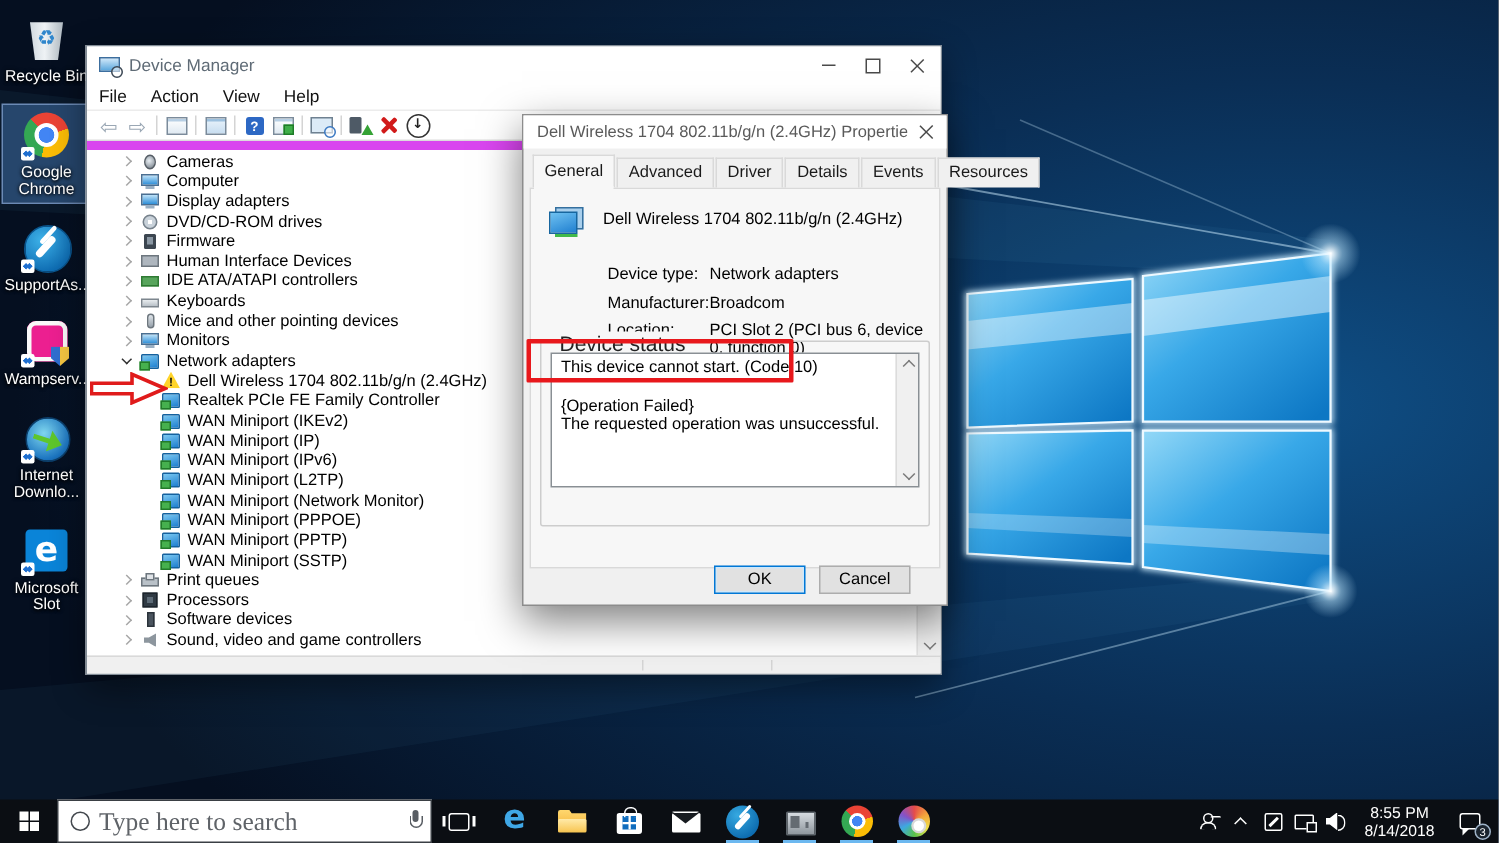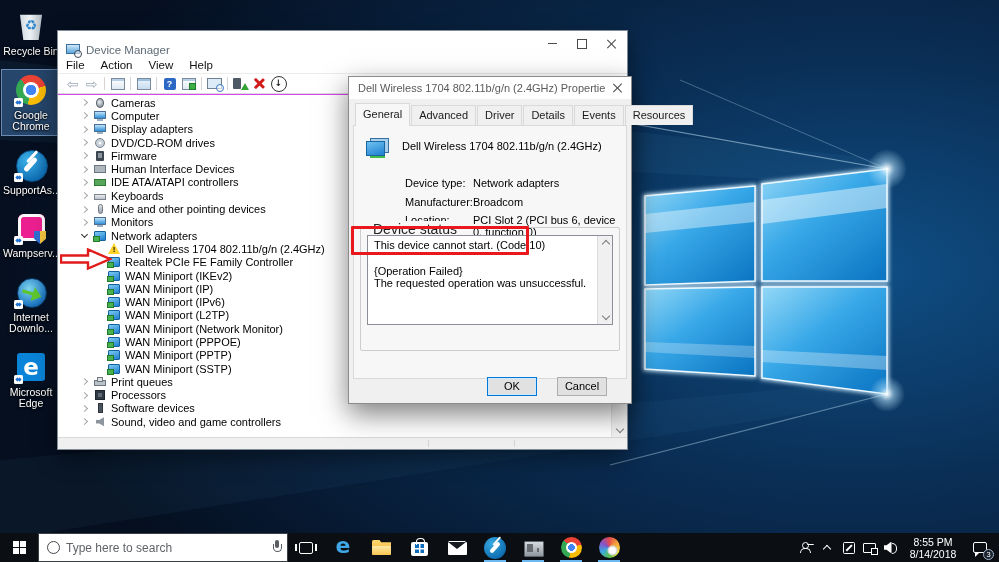--- a/index.html
+++ b/index.html
@@ -26,21 +26,21 @@
   .di-sa::after{left:14px;top:8px;width:5px;height:17px;background:#fff;border-radius:3px;transform:rotate(42deg);box-shadow:-4px -7px 0 -1px #fff}
   .di-wamp::before{left:4px;top:3px;width:27px;height:27px;border-radius:6px;background:#ec1f90;box-shadow:inset 0 0 0 3px #f9f9f9,inset 0 0 0 6px #ec1f90}
   .di-wamp::after{left:20px;top:20px;width:12px;height:13px;background:linear-gradient(90deg,#2f6fd0 50%,#f4c542 50%);clip-path:polygon(0 0,100% 0,100% 60%,50% 100%,0 60%);z-index:2}
   .di-idm::before{left:3px;top:3px;width:28px;height:28px;border-radius:50%;background:radial-gradient(circle at 40% 35%,#7fd6ee,#1b74c0 70%,#0d4a80);border:1px solid #0c3f6b}
   .di-idm::after{left:8px;top:10px;width:20px;height:16px;background:#5ec62c;clip-path:polygon(0 45%,55% 45%,55% 10%,100% 55%,55% 100%,55% 65%,0 65%);transform:rotate(18deg);filter:drop-shadow(0 1px 1px rgba(0,0,0,.4))}
   .di-edge::before{left:3px;top:3px;width:28px;height:28px;background:#0a84d8;border-radius:3px}
   .di-edge::after{content:"e";left:0;right:0;top:4px;text-align:center;font:bold 23px/26px "DejaVu Sans",sans-serif;color:#fff}
 
   
   #dm{position:absolute;left:57px;top:30px;width:571px;height:420px;background:#fff;border:1px solid #828c96;box-shadow:0 8px 22px rgba(0,0,0,.45);z-index:5}
-  .dm-titlebar{height:25px;background:#fff;display:flex;align-items:flex-end;padding-left:8px}
+  .dm-titlebar{height:25px;background:#fff;display:flex;align-items:center;padding-left:8px}
   .dm-logo{width:14px;height:12px;position:relative;margin-right:6px;flex:none}
   .dm-logo::before{content:"";position:absolute;inset:0 0 2px 0;background:linear-gradient(#cfe7f9,#5aa7dd);border:1px solid #3c6e9e}
   .dm-logo::after{content:"";position:absolute;right:-2px;bottom:-2px;width:6px;height:6px;border:1.6px solid #3b4754;border-radius:50%;background:rgba(255,255,255,.55)}
   .dm-title{font-size:11.5px;color:#5f6b76;flex:1}
   .wc{width:30px;height:25px;display:flex;align-items:center;justify-content:center;position:relative}
   .wc-min::before{content:"";width:9px;height:1.3px;background:#4a4a4a}
   .wc-max::before{content:"";width:8px;height:8px;border:1.2px solid #4a4a4a}
   .wc-close::before,.wc-close::after{content:"";position:absolute;left:50%;top:50%;width:1.4px;height:12px;background:#4a4a4a;margin:-6px 0 0 -0.7px}
   .wc-close::before{transform:rotate(45deg)}
   .wc-close::after{transform:rotate(-45deg)}
@@ -57,21 +57,21 @@
   .tb-window3::before{content:"";width:12px;height:10px;border:1px solid #7b8b9b;background:linear-gradient(#ffffff,#dfe9f2);box-shadow:inset 0 2px 0 #b7cfe4}
   .tb-window3::after{content:"";position:absolute;right:2px;bottom:2px;width:5px;height:5px;background:#3fae49;border:1px solid #1e7c28}
   .tb-scan::before{content:"";width:13px;height:9px;border:1px solid #6f8191;background:#dcebf7}
   .tb-scan::after{content:"";position:absolute;right:0;bottom:0;width:6px;height:6px;border:1.6px solid #3a78c2;border-radius:50%;background:rgba(255,255,255,.6)}
   .tb-update::before{content:"";position:absolute;left:2px;top:3px;width:8px;height:11px;background:#4e5a66;border-radius:1px}
   .tb-update::after{content:"";position:absolute;right:1px;bottom:2px;border:4.5px solid transparent;border-bottom:7px solid #35a235;border-top:none}
   .tb-uninstall::before,.tb-uninstall::after{content:"";position:absolute;left:50%;top:2px;width:2.6px;height:13px;background:#d11a1a;border-radius:1px;margin-left:-1.3px}
   .tb-uninstall::before{transform:rotate(45deg)}
   .tb-uninstall::after{transform:rotate(-45deg)}
   .tb-disable::before{content:"↓";width:14px;height:14px;border:1.4px solid #333;border-radius:50%;font:bold 9px/12px "DejaVu Sans",sans-serif;text-align:center;color:#222}
-  .dm-body{position:absolute;left:0;right:0;top:63px;bottom:12px;background:#fff;border-top:1px solid #d946ef;overflow:hidden}
+  .dm-body{position:absolute;left:0;right:0;top:63px;bottom:12px;background:#fff;border-top:6px solid #d946ef;overflow:hidden}
   .tree{position:absolute;left:0;top:1px;right:16px;bottom:0;overflow:hidden}
   .trow{display:flex;align-items:center;height:13.3px;font-size:11px;color:#000;white-space:nowrap;cursor:default}
   .lvl0{padding-left:22px}
   .lvl1{padding-left:50px}
   .chev{width:10px;height:10px;position:relative;flex:none;margin-right:4px}
   .chev-right .chev::before{content:"";position:absolute;left:2px;top:2.5px;width:4px;height:4px;border-right:1.3px solid #a6a6a6;border-top:1.3px solid #a6a6a6;transform:rotate(45deg)}
   .chev-down .chev::before{content:"";position:absolute;left:2px;top:1px;width:4px;height:4px;border-right:1.4px solid #2f2f2f;border-bottom:1.4px solid #2f2f2f;transform:rotate(45deg)}
   .ticon{width:12px;height:10px;position:relative;flex:none;margin-right:5px}
   .ticon::before,.ticon::after{content:"";position:absolute}
   .i-network::before{inset:0;background:linear-gradient(160deg,#7cc9f2,#1d7fd0);border:1px solid #14619e;border-radius:1px}
@@ -121,37 +121,37 @@
   .dev-name{font-size:11px;color:#000;padding-top:2px}
   .info-rows{margin:20px 10px 12px 51px}
   .irow{display:flex;font-size:11px;color:#000;margin-bottom:6.5px}
   .ilabel{width:68px;flex:none}
   .groupbox{position:absolute;left:6px;right:6px;top:101px;height:124px;border:1px solid #cdcdcd;border-radius:2px}
   .gb-label{position:absolute;top:-7px;left:8px;background:#f7f7f7;padding:0 4px;font-size:14px;color:#222}
   .statusbox{position:absolute;left:6px;right:6px;top:7px;height:90px;background:#fff;border:1px solid #898f94}
   .slines{position:absolute;left:6px;top:3px;right:20px}
   .sline{font-size:11px;line-height:12.8px;min-height:12.8px;color:#000;white-space:nowrap}
   .sscroll{position:absolute;right:0;top:0;bottom:0;width:15px;background:#f0f0f0;border-left:1px solid #dcdcdc}
-  .dbtn{position:absolute;bottom:7px;width:50px;height:19px;background:#e1e1e1;border:1px solid #adadad;font-size:11px;font-family:"Liberation Sans",sans-serif;color:#000;text-align:center;line-height:17px;cursor:default}
+  .dbtn{position:absolute;bottom:7px;width:61px;height:19px;background:#e1e1e1;border:1px solid #adadad;font-size:11px;font-family:"Liberation Sans",sans-serif;color:#000;text-align:center;line-height:17px;cursor:default}
   .dbtn.ok{right:94px;border:1px solid #0078d7;box-shadow:inset 0 0 0 1px #cfe8fa}
   .dbtn.cancel{right:24px}
 
   
   #anno-rect{position:absolute;left:351px;top:226px;width:178px;height:29px;border:3.5px solid #e8181c;z-index:20;border-radius:1px}
   #anno-arrow{position:absolute;left:60px;top:248px;z-index:20}
 
   
   #taskbar{position:absolute;left:0;right:0;bottom:0;height:29px;background:#0b0e13;z-index:30;display:flex;align-items:stretch}
   .tb-btn{display:flex;align-items:center;justify-content:center;position:relative;cursor:default}
   #start{width:38px}
   .g-win{width:13px;height:13px;position:relative}
   .g-win::before{content:"";position:absolute;left:0;top:0;width:6px;height:6px;background:#fff;box-shadow:7px 0 0 #fff,0 7px 0 #fff,7px 7px 0 #fff}
   #searchbox{width:250px;background:#fff;display:flex;align-items:center;padding:0 6px 0 8px;border:1px solid #3a3f44}
   .g-cortana{width:13px;height:13px;border:1.8px solid #43484e;border-radius:50%;flex:none}
-  #search-input{flex:1;border:none;outline:none;font-size:12px;color:#444;padding:0 6px;background:transparent;font-family:Liberation Sans, sans-serif;min-width:0}
+  #search-input{flex:1;border:none;outline:none;font-size:17px;color:#444;padding:0 6px;background:transparent;font-family:Liberation Serif, serif;min-width:0}
   #search-input::placeholder{color:#5f6368}
   .g-mic{width:9px;height:15px;position:relative;flex:none}
   .g-mic::before{content:"";position:absolute;left:2.8px;top:0;width:4px;height:8px;background:#585d63;border-radius:2px}
   .g-mic::after{content:"";position:absolute;left:0.5px;top:3.5px;width:7px;height:7px;border:1.3px solid #585d63;border-top:none;border-radius:0 0 7px 7px}
   #taskview{width:36px}
   .g-tv{width:14px;height:12px;border:1.4px solid #fff;border-radius:2px;position:relative}
   .g-tv::before{content:"";position:absolute;left:-5px;top:1.5px;width:2px;height:7px;background:#fff}
   .g-tv::after{content:"";position:absolute;right:-5px;top:1.5px;width:2px;height:7px;background:#fff}
   #apps{display:flex}
   .tb-app{width:38px;position:relative;display:flex;align-items:center;justify-content:center;background:none;border:none;cursor:default}
@@ -276,21 +276,21 @@
         <span class="dicon di-idm">
           <span class="sc"></span>
         </span>
         <span class="dlabel">Internet Downlo...</span>
       </div>
 
       <div class="desk-item shortcut">
         <span class="dicon di-edge">
           <span class="sc"></span>
         </span>
-        <span class="dlabel">Microsoft Edge</span>
+        <span class="dlabel">Microsoft Slot</span>
       </div>
     </div>
 
   <div id="dm">
     <div class="dm-titlebar">
       <span class="dm-logo"></span>
       <span class="dm-title">Device Manager</span>
       <span class="wc wc-min"></span>
       <span class="wc wc-max"></span>
       <span class="wc wc-close"></span>

